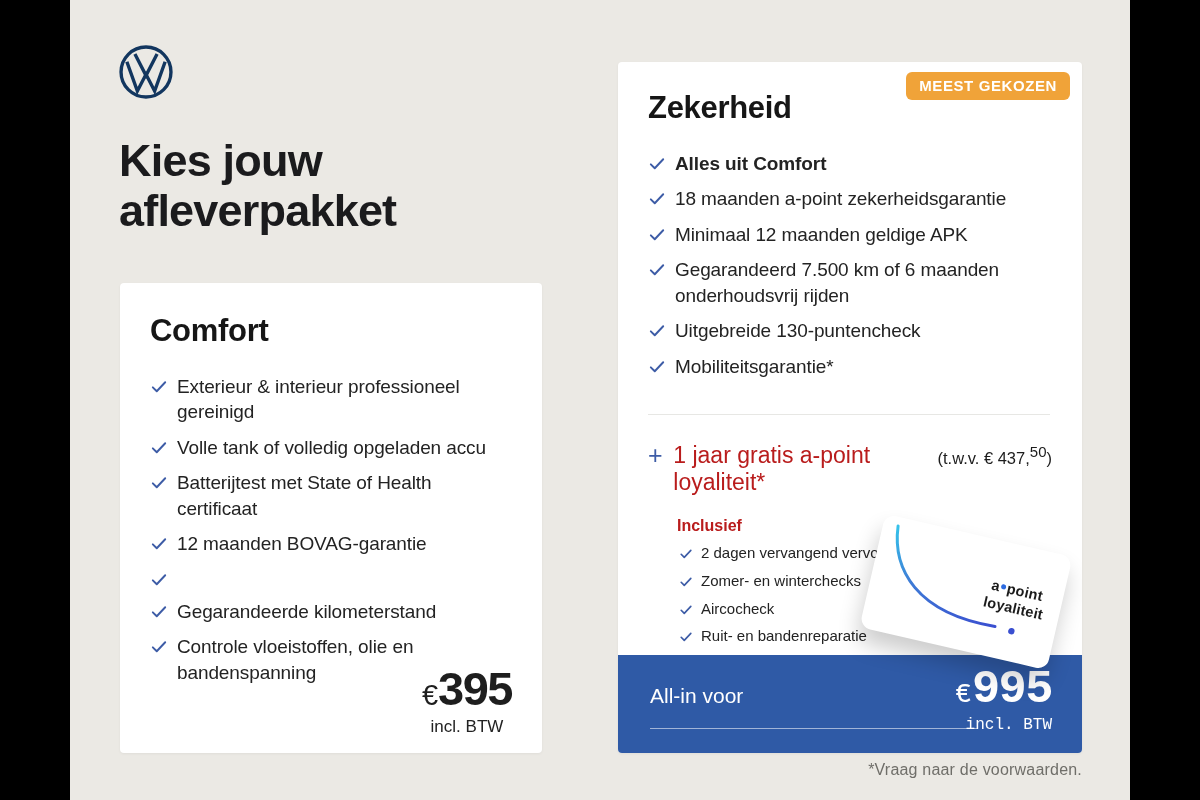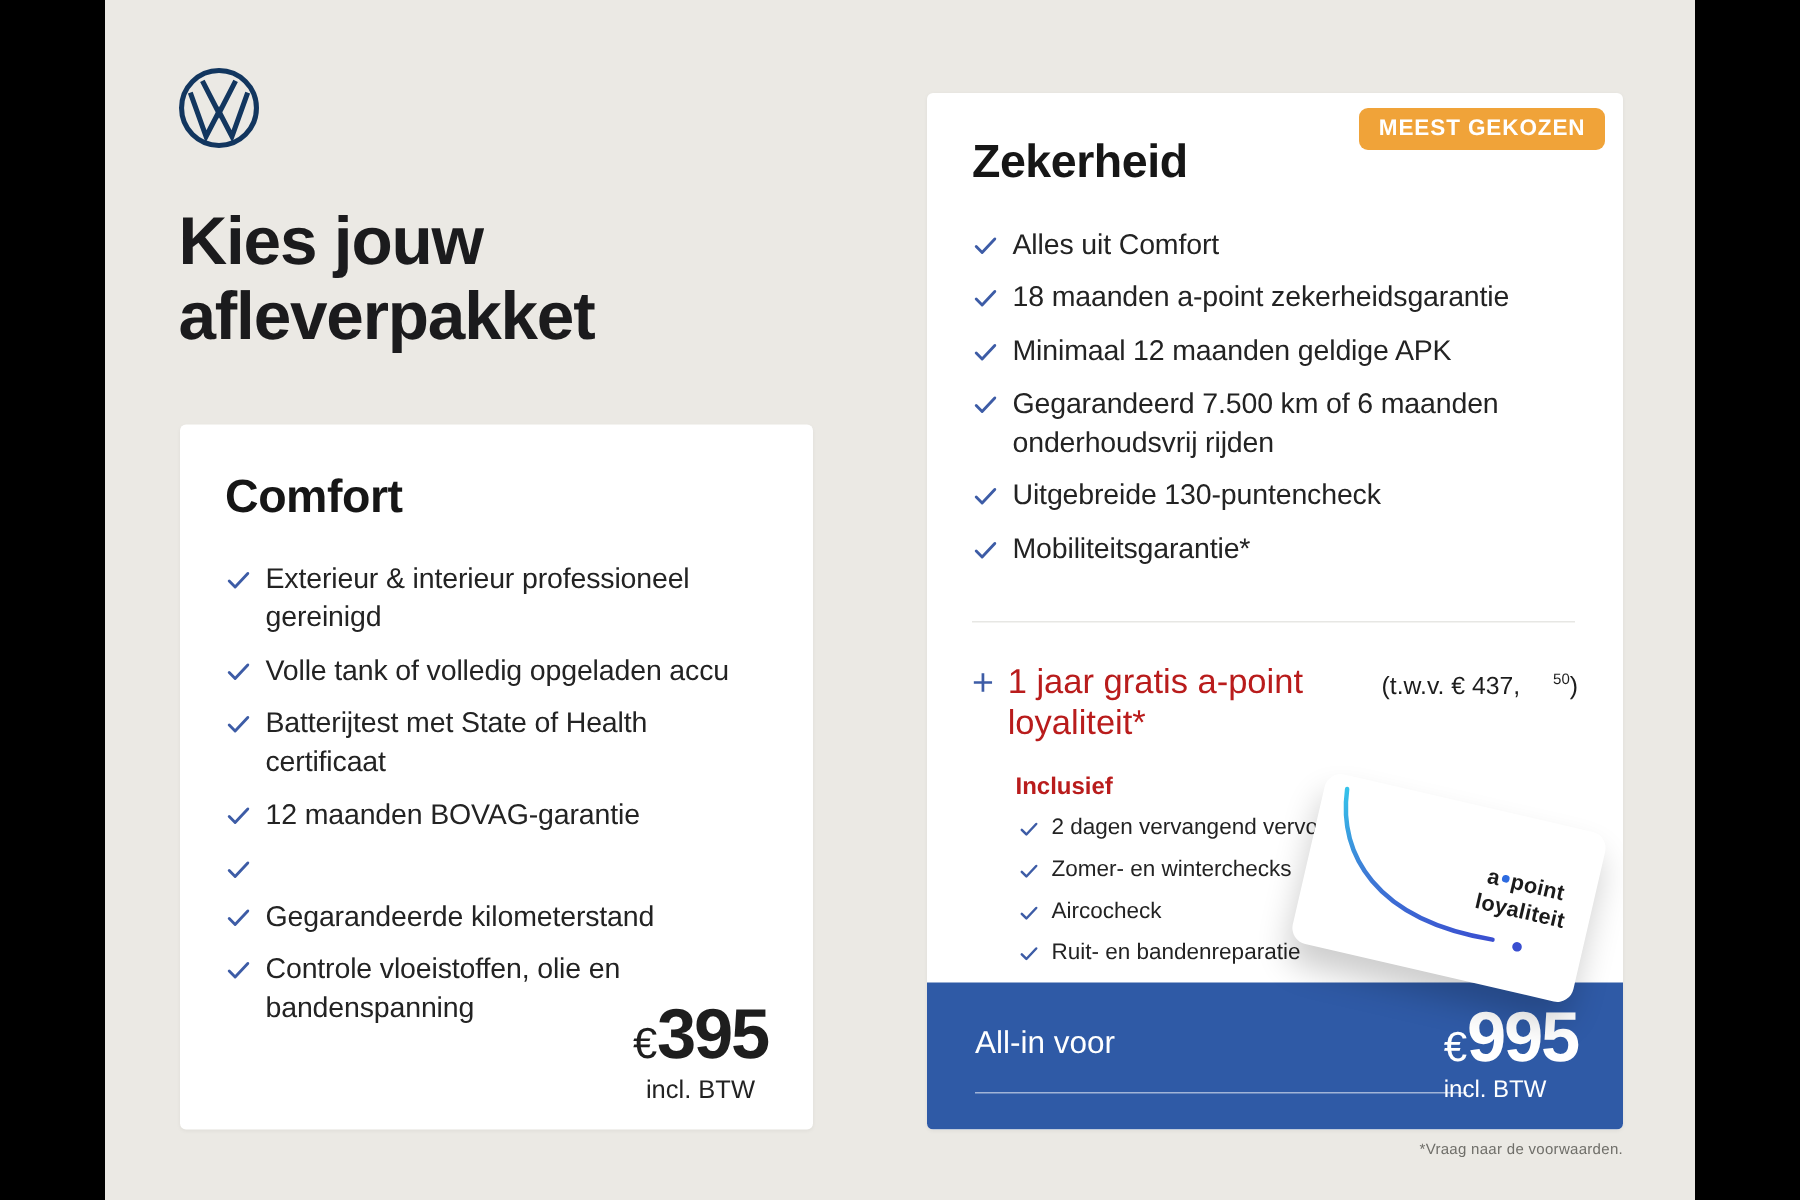--- a/index.html
+++ b/index.html
@@ -32,21 +32,21 @@
   }
   .card-comfort { left:50px; top:283px; width:422px; height:470px; padding:30px 30px; }
   .card-zekerheid { left:548px; top:62px; width:464px; height:691px; padding:28px 30px; overflow:hidden; }
 
   .card-title { font-size:31px; font-weight:700; color:#161616; letter-spacing:-0.3px; }
 
   .feature-list { list-style:none; margin-top:25px; display:flex; flex-direction:column; gap:10px; }
   .feature { display:flex; align-items:flex-start; gap:9px; }
   .feature .chk { flex:0 0 18px; width:18px; height:18px; margin-top:4px; }
   .feature .txt { font-size:19px; line-height:1.34; color:#232323; letter-spacing:-0.1px; }
-  .feature .txt.bold { font-weight:400;text-align:center; }
+  .feature .txt.bold { font-weight:700;text-align:center; }
 
   .chk-small { flex:0 0 14px; width:14px; height:14px; margin-top:3px; }
 
   
   .price-block { position:absolute; right:30px; bottom:16px; text-align:center; }
   .price-line { white-space:nowrap; }
   .euro { font-size:29px; font-weight:400; letter-spacing:0; }
   .amount { font-size:47px; font-weight:700; letter-spacing:-1.5px; }
   .vat { font-size:17px; margin-top:1px; color:#222; }
 
@@ -57,21 +57,21 @@
     font-size:15px; font-weight:700; letter-spacing:0.6px;
     padding:5px 13px 6px; border-radius:6px;
   }
   .divider { position:absolute; left:30px; right:32px; top:352px; border-top:1px solid #e7e7e4; }
 
   .loyalty { position:absolute; left:30px; top:378px; right:30px; }
   .loy-head { display:flex; align-items:baseline; }
   .plus-glyph { color:#3D5CA6; font-size:25px; font-weight:400; width:29px; position:relative; top:1px; }
   .loy-title { font-size:23px; font-weight:400; color:#b91c1c; }
   .loy-note { font-size:16.5px; color:#1d1d1d; margin-left:7px; white-space:nowrap; }
-  .loy-note sup { font-size:10px;margin-left:22px; }
+  .loy-note sup { font-size:15px; }
 
   .inclusief { margin:21px 0 9px 29px; color:#b91c1c; font-size:16px; font-weight:600; }
   .sub-list { list-style:none; margin-left:31px; display:flex; flex-direction:column; gap:9px; }
   .sub-item { display:flex; gap:8px; align-items:flex-start; }
   .sub-item .txt { font-size:15px; color:#232323; line-height:1.25; }
 
   
   .loyalty-card {
     position:absolute; left:252px; top:472px;
     width:192px; height:116px;
@@ -90,28 +90,28 @@
     background:#2D6BE0; vertical-align:middle; margin:0 1.5px 3px;
   }
 
   
   .allin-footer {
     position:absolute; left:0; right:0; bottom:0; height:98px;
     background:#2F5AA6; color:#fff; z-index:2;
   }
   .allin-label { position:absolute; left:32px; top:29px; font-size:21px; font-weight:500; }
   .allin-rule { position:absolute; left:32px; top:73px; width:328px; border-top:1.5px solid rgba(255,255,255,0.55); }
-  .allin-price { position:absolute; right:30px; top:8px; text-align:left; }
+  .allin-price { position:absolute; right:30px; top:8px; text-align:right;font-family:Liberation Mono, monospace; }
   .allin-price .euro { font-size:28px; }
   .allin-price .amount { font-size:47px; }
   .allin-price .vat { font-size:16px; color:#fff; margin-top:0; }
 
   .footnote {
     position:absolute; right:48px; top:761px;
-    font-size:10px; color:#6F6E69; letter-spacing:0.2px;
+    font-size:16px; color:#6F6E69; letter-spacing:0.2px;
   }
 </style>
 </head>
 <body>
 
 <div class="stage">
 
   <svg class="vw-logo" viewBox="0 0 48 48">
     <circle cx="24" cy="24" r="21.4" fill="none" stroke="#12365F" stroke-width="2.9"></circle>
     <path d="M14.5 8.5 L24 27 L33.5 8.5" fill="none" stroke="#12365F" stroke-width="2.9"></path>

